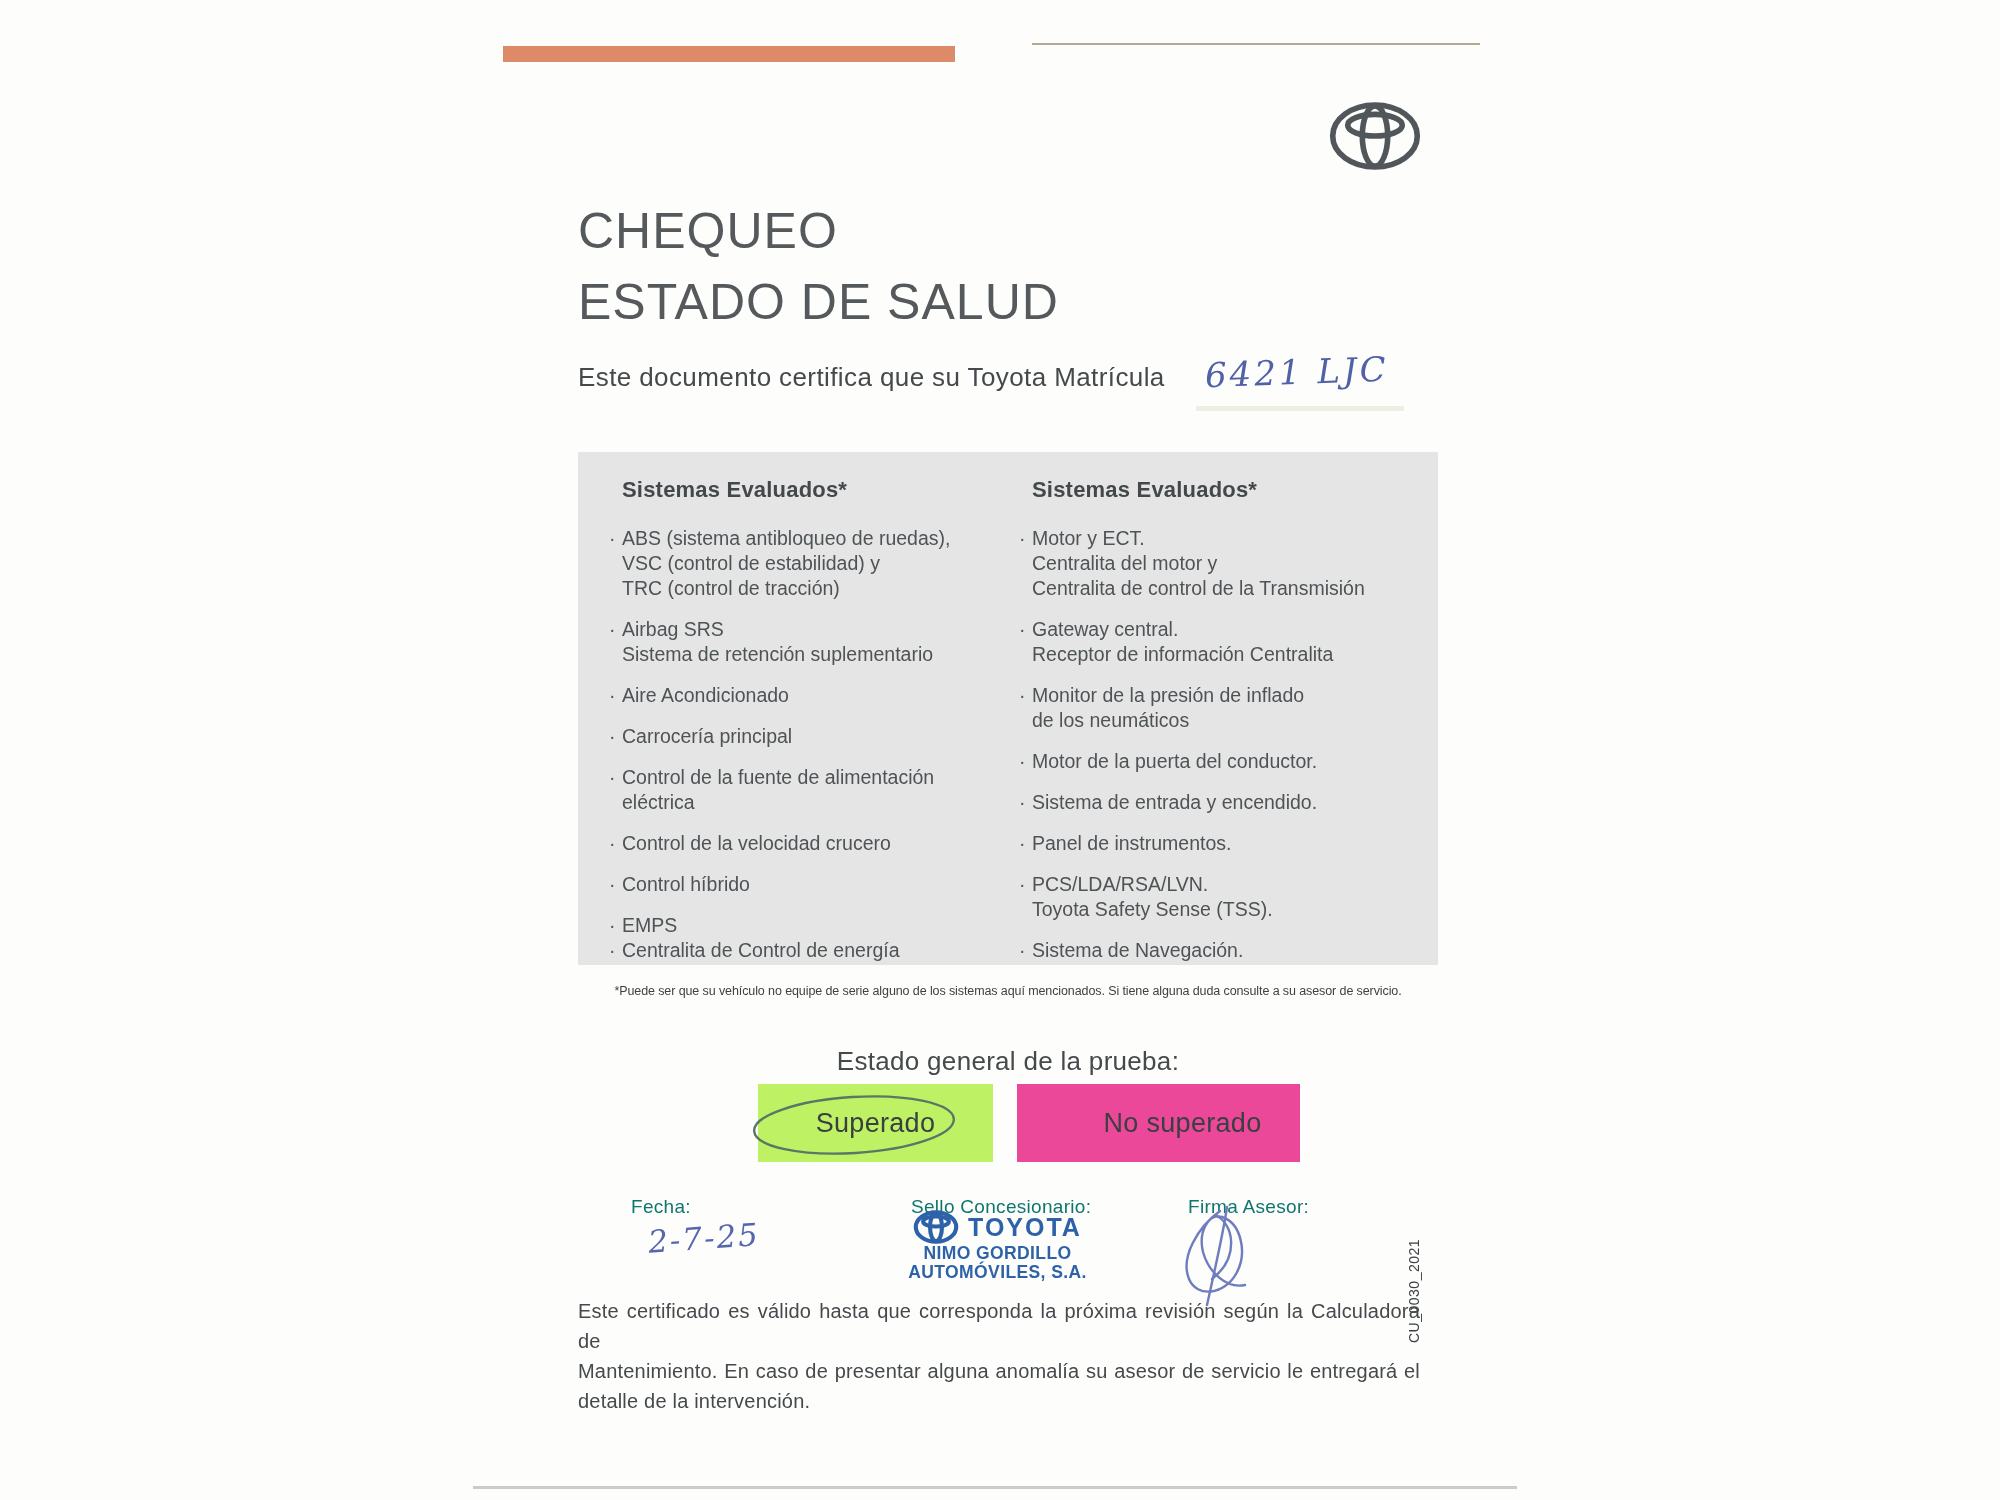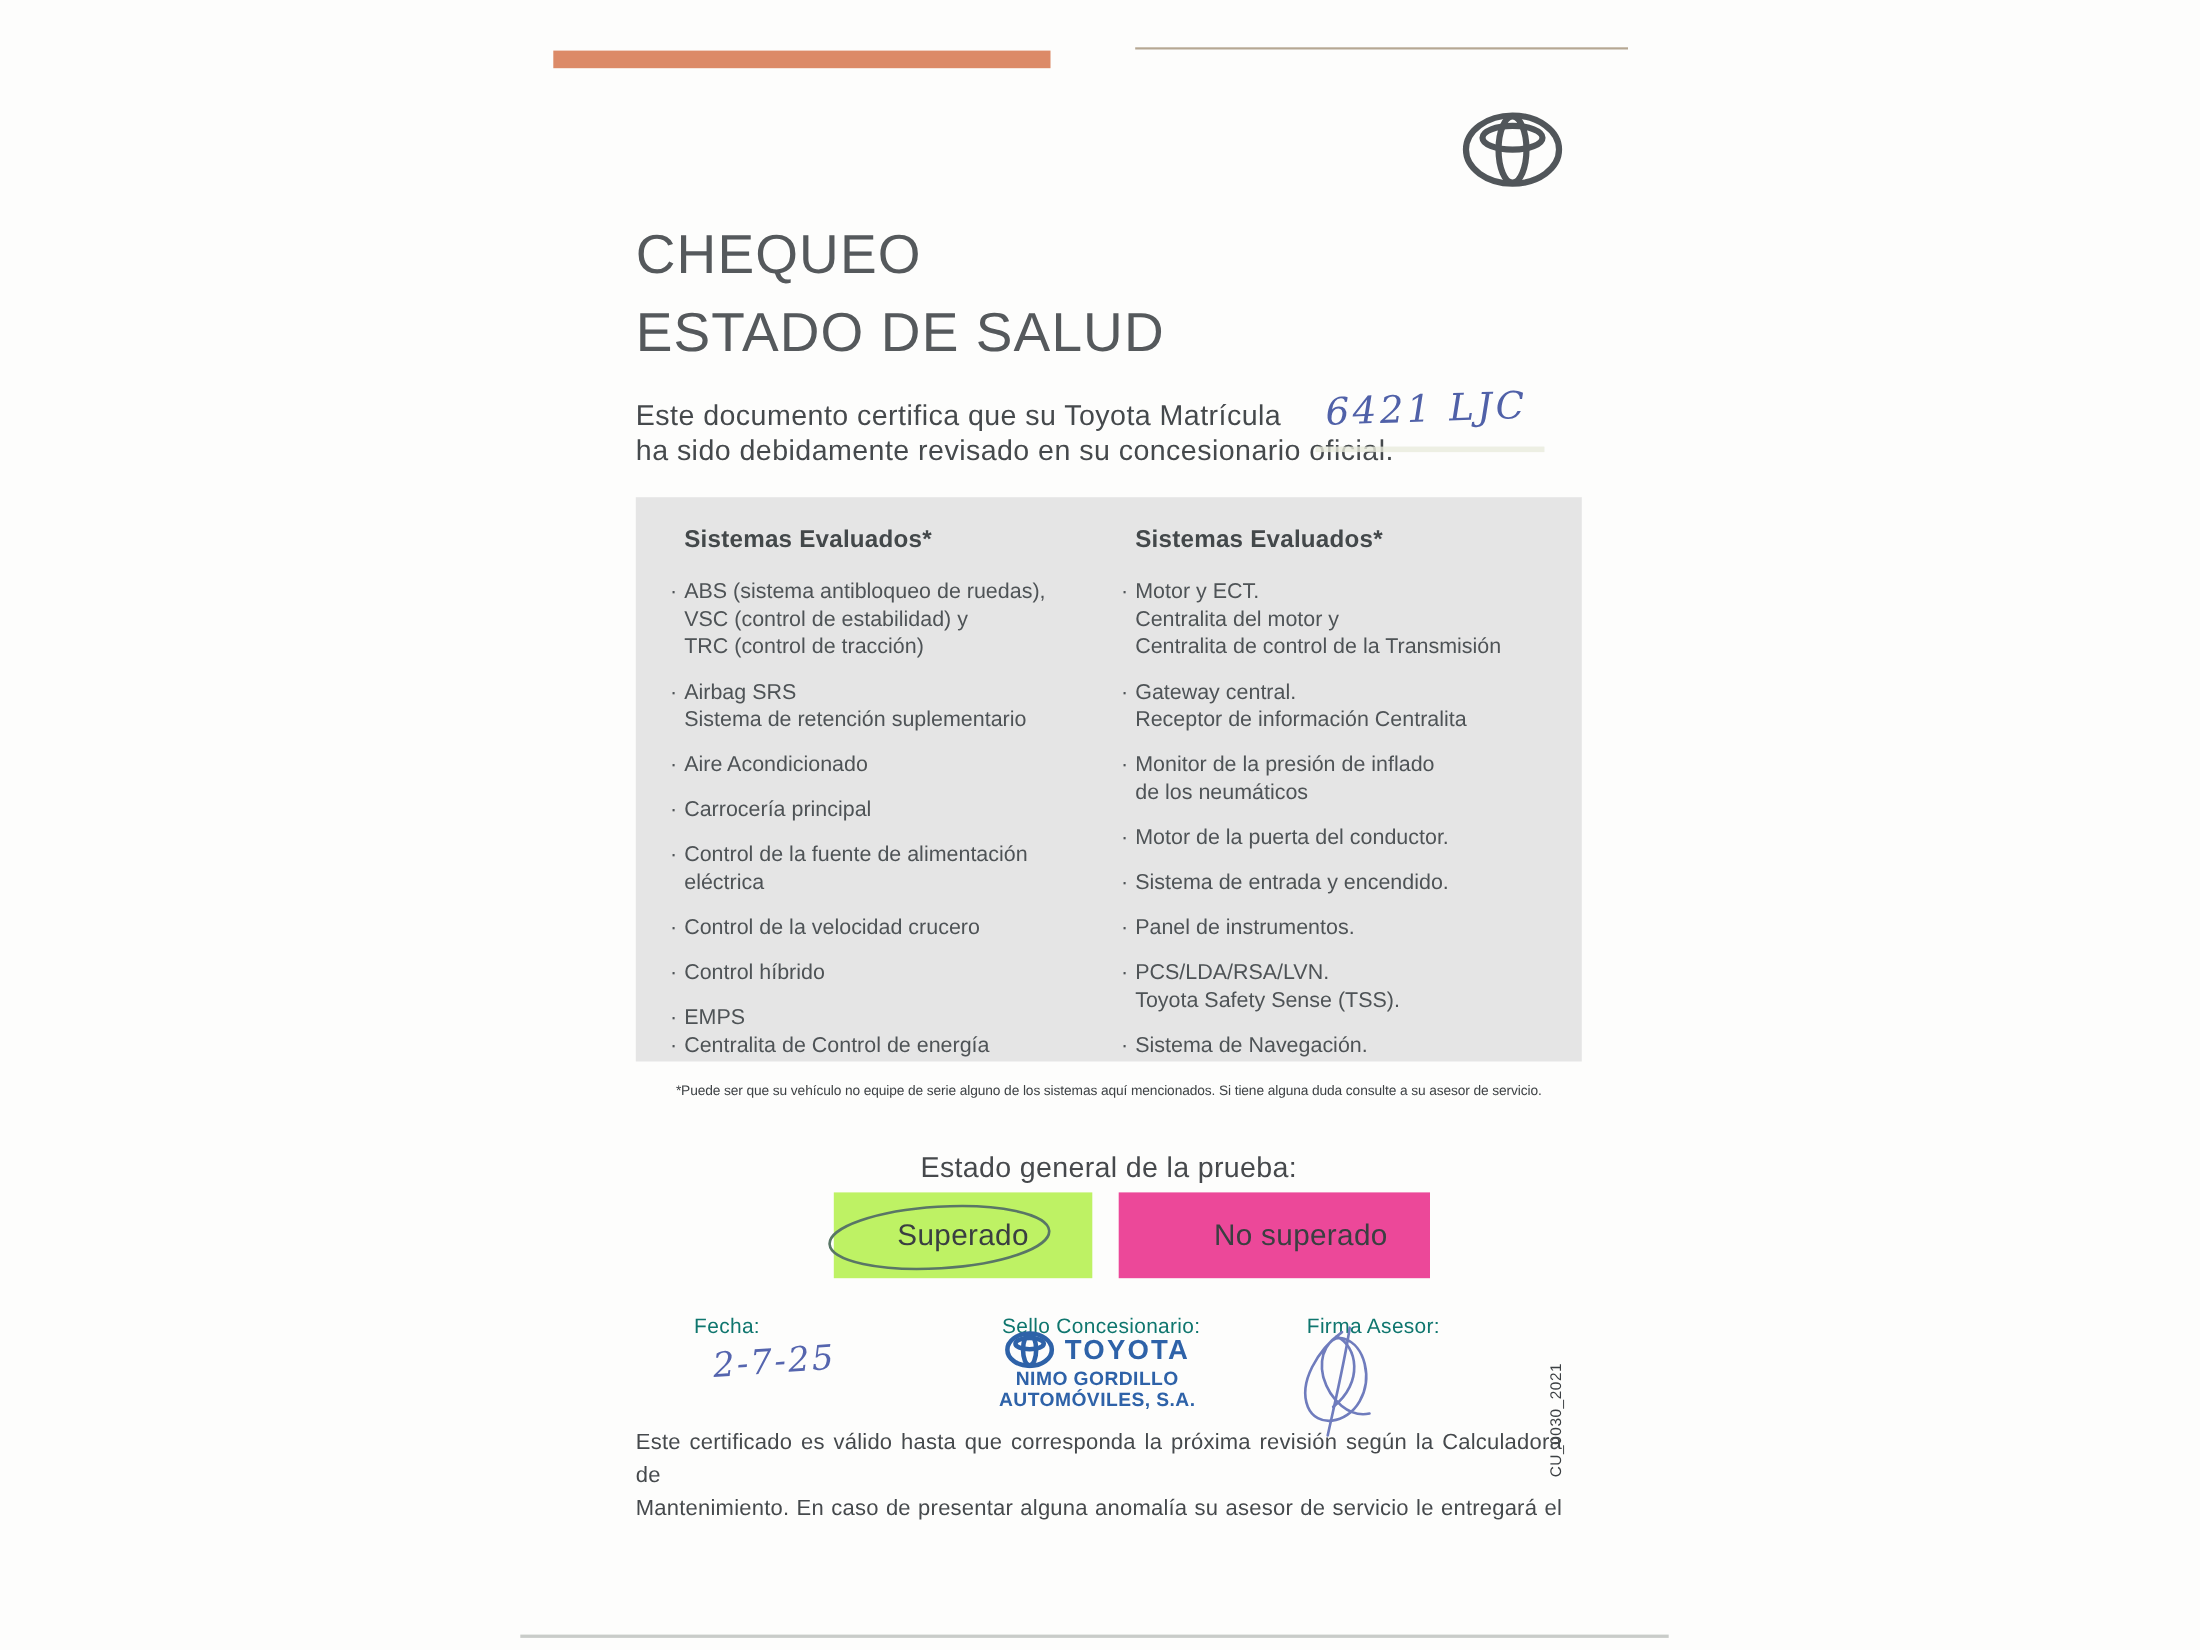--- a/index.html
+++ b/index.html
@@ -83,21 +83,20 @@
   <ellipse cx="50" cy="25.5" rx="29" ry="11.5" fill="none" stroke="currentColor" stroke-width="6"></ellipse>
 </svg>
 
 <div class="abs title">
   <div>CHEQUEO</div>
   <div>ESTADO DE SALUD</div>
 </div>
 
 <div class="abs intro">
   <div>Este documento certifica que su Toyota Matrícula</div>
-  <div>ha sido debidamente revisado en su concesionario oficial.</div>
 </div>
 <div class="abs plate-smudge"></div>
 <div class="abs plate">6421 LJC</div>
 
 <div class="abs panel">
   <div class="col col-left">
     <div class="sys-header">Sistemas Evaluados*</div>
     <div>
         <div class="sys-item">
           <span class="bullet">·</span>
@@ -222,15 +221,16 @@
     <path d="M59 2 C55 30, 46 68, 39 100"></path>
     <path d="M47 10 C66 18, 72 52, 44 74"></path>
   </g>
 </svg>
 
 <div class="abs doc-code">CU_0030_2021</div>
 
 <div class="abs validity">
     <div class="jline">Este certificado es válido hasta que corresponda la próxima revisión según la Calculadora de</div>
     <div class="jline">Mantenimiento. En caso de presentar alguna anomalía su asesor de servicio le entregará el</div>
+    <div class="lline">detalle de la intervención.</div>
   </div>
 
 <div class="abs line-bottom"></div>
 
 </body></html>

